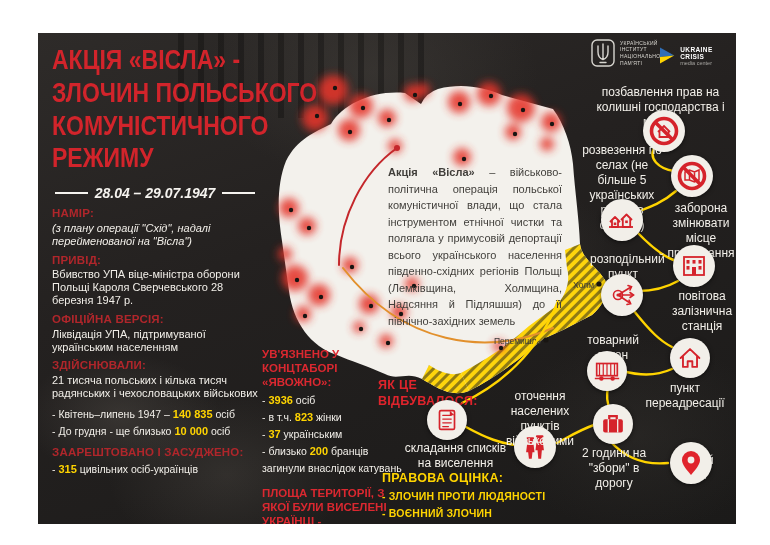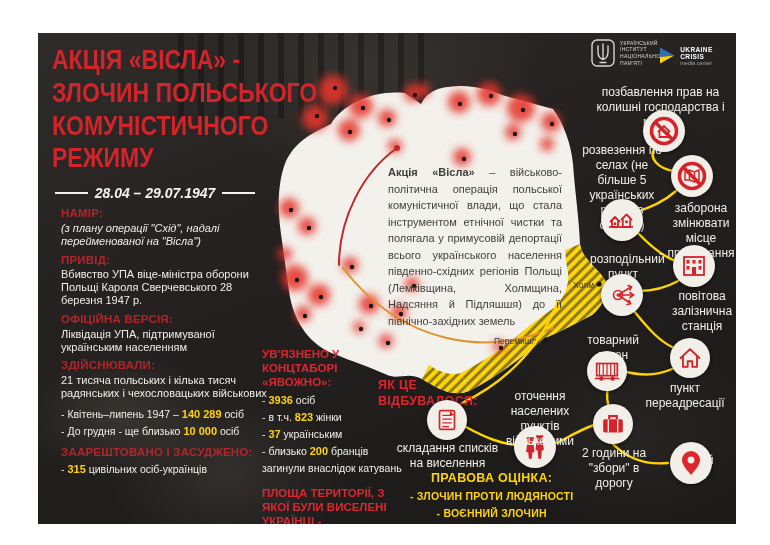--- a/index.html
+++ b/index.html
@@ -14,33 +14,33 @@
       linear-gradient(160deg,#2e2b29 0%,#242120 40%,#1b1a19 100%);}
   .fence{position:absolute;left:140px;top:0;width:260px;height:85px;opacity:.35;
     background:repeating-linear-gradient(90deg, rgba(0,0,0,.8) 0 6px, transparent 6px 20px);}
   .abs{position:absolute;}
   .title{left:14px;top:10px;font-size:23px;font-weight:bold;color:#d2242b;line-height:1.18;
     transform:scaleY(1.22);transform-origin:0 0;letter-spacing:0;}
   .date-row{left:17px;top:152px;width:200px;display:flex;align-items:center;gap:7px;}
   .date-line{height:2px;background:#f5f3ef;flex:1;}
   .date-text{font-size:14px;font-weight:bold;font-style:italic;color:#f5f3ef;white-space:nowrap;}
   .left-col{left:14px;top:174px;width:215px;color:#f2efe9;font-size:11px;line-height:1.18;}
-  .sec{margin-bottom:6px;margin-left:9px;}
+  .sec{margin-bottom:6px;}
   .sec-h{color:#b0262b;font-weight:bold;font-size:11.5px;margin-bottom:1px;letter-spacing:.2px;}
   .it{font-style:italic;}
   .num{color:#ffd400;font-weight:bold;font-size:11px;}
   .stat{font-size:10.5px;line-height:1.55;}
   .nowrap{white-space:nowrap;}
   .camp-col{left:224px;top:314px;width:142px;color:#f2efe9;font-size:10.5px;line-height:1.5;}
   .camp-h{color:#db2830;font-weight:bold;font-size:11.5px;line-height:1.22;width:105px;margin-bottom:3px;}
   .area-h{color:#db2830;font-weight:bold;font-size:11.5px;line-height:1.22;margin-top:9px;margin-bottom:2px;}
   .map-desc{left:350px;top:131px;width:174px;font-size:11px;color:#413f3b;line-height:1.5;text-align:justify;}
   .map-desc b{font-weight:bold;}
   .how-h{left:340px;top:344px;color:#e0242c;font-weight:bold;font-size:12.5px;line-height:1.3;letter-spacing:.3px;}
-  .legal{left:372px;top:438px;text-align:center;}
+  .legal{left:344px;top:438px;}
   .legal-h{color:#ffd400;font-weight:bold;font-size:12.5px;margin-bottom:3px;letter-spacing:.3px;}
   .legal-item{color:#ffd400;font-weight:bold;font-size:10.5px;line-height:1.6;letter-spacing:.2px;}
   .circle{position:absolute;border-radius:50%;background:#f2efe9;box-shadow:0 1px 4px rgba(0,0,0,.55);
     display:flex;align-items:center;justify-content:center;}
   .c42{width:42px;height:42px;}
   .c40{width:40px;height:40px;}
   .lbl{position:absolute;color:#f2efe9;font-size:12px;line-height:1.25;text-align:center;}
   .logo-uinp{left:553px;top:6px;display:flex;gap:5px;align-items:center;}
   .uinp-text{font-size:5px;color:#d8d6d0;line-height:1.35;letter-spacing:.3px;}
   .logo-ucmc{left:622px;top:13px;display:flex;gap:5px;align-items:center;}
@@ -204,21 +204,21 @@
     </div>
     <div class="sec">
       <div class="sec-h">ОФІЦІЙНА ВЕРСІЯ:</div>
       <div>Ліквідація УПА, підтримуваної українським населенням</div>
     </div>
     <div class="sec">
       <div class="sec-h">ЗДІЙСНЮВАЛИ:</div>
       <div>21 тисяча польських і кілька тисяч радянських і чехословацьких військових</div>
     </div>
     <div class="sec">
-      <div class="stat nowrap"><span>- Квітень–липень 1947 – </span><span class="num">140 289</span><span> осіб</span></div>
+      <div class="stat nowrap"><span>- Квітень–липень 1947 – </span><span class="num">140 835</span><span> осіб</span></div>
       <div class="stat nowrap"><span>- До грудня - ще близько </span><span class="num">10 000</span><span> осіб</span></div>
     </div>
     <div class="sec">
       <div class="sec-h">ЗААРЕШТОВАНО І ЗАСУДЖЕНО:</div>
       <div class="stat nowrap"><span>- </span><span class="num">315</span><span> цивільних осіб-українців</span></div>
 
     </div>
   </div>
 
   <div class="abs map-desc">
@@ -240,21 +240,21 @@
     <div>ВІДБУВАЛОСЯ:</div>
   </div>
 
   <div class="abs circle c40" style="left:389px;top:367px;">
     <svg width="30" height="30" viewBox="-16 -16 32 32">
       <rect x="-8" y="-10" width="16" height="20" rx="1.5" fill="none" stroke="#d5232b" stroke-width="1.8"></rect>
       <path d="M-4.5,-5 h9 M-4.5,-1 h9 M-4.5,3 h9 M-4.5,7 h6" stroke="#d5232b" stroke-width="1.4" fill="none" stroke-linecap="round"></path>
       <path d="M3,-10 l5,5 h-5 z" fill="#d5232b"></path>
     </svg>
   </div>
-  <div class="abs lbl" style="left:352px;top:408px;width:115px;">складання списків на виселення</div>
+  <div class="abs lbl" style="left:360px;top:408px;width:115px;">складання списків на виселення</div>
 
   <div class="abs circle c42" style="left:476px;top:393px;">
     <svg width="30" height="30" viewBox="-16 -16 32 32">
       <g fill="#d5232b">
         <circle cx="-5" cy="-6.5" r="3"></circle>
           <rect x="-9" y="-10.5" width="8" height="2.2" rx="1"></rect>
         <path d="M-8.5,-2.5 h7 l1,8 h-2.2 l-0.8,7 h-3 l-0.8,-7 h-2.2 z"></path>
         <circle cx="5" cy="-8.5" r="3"></circle>
           <rect x="1" y="-12.5" width="8" height="2.2" rx="1"></rect>
         <path d="M1.5,-4.5 h7 l1,8 h-2.2 l-0.8,9 h-3 l-0.8,-9 h-2.2 z"></path>

